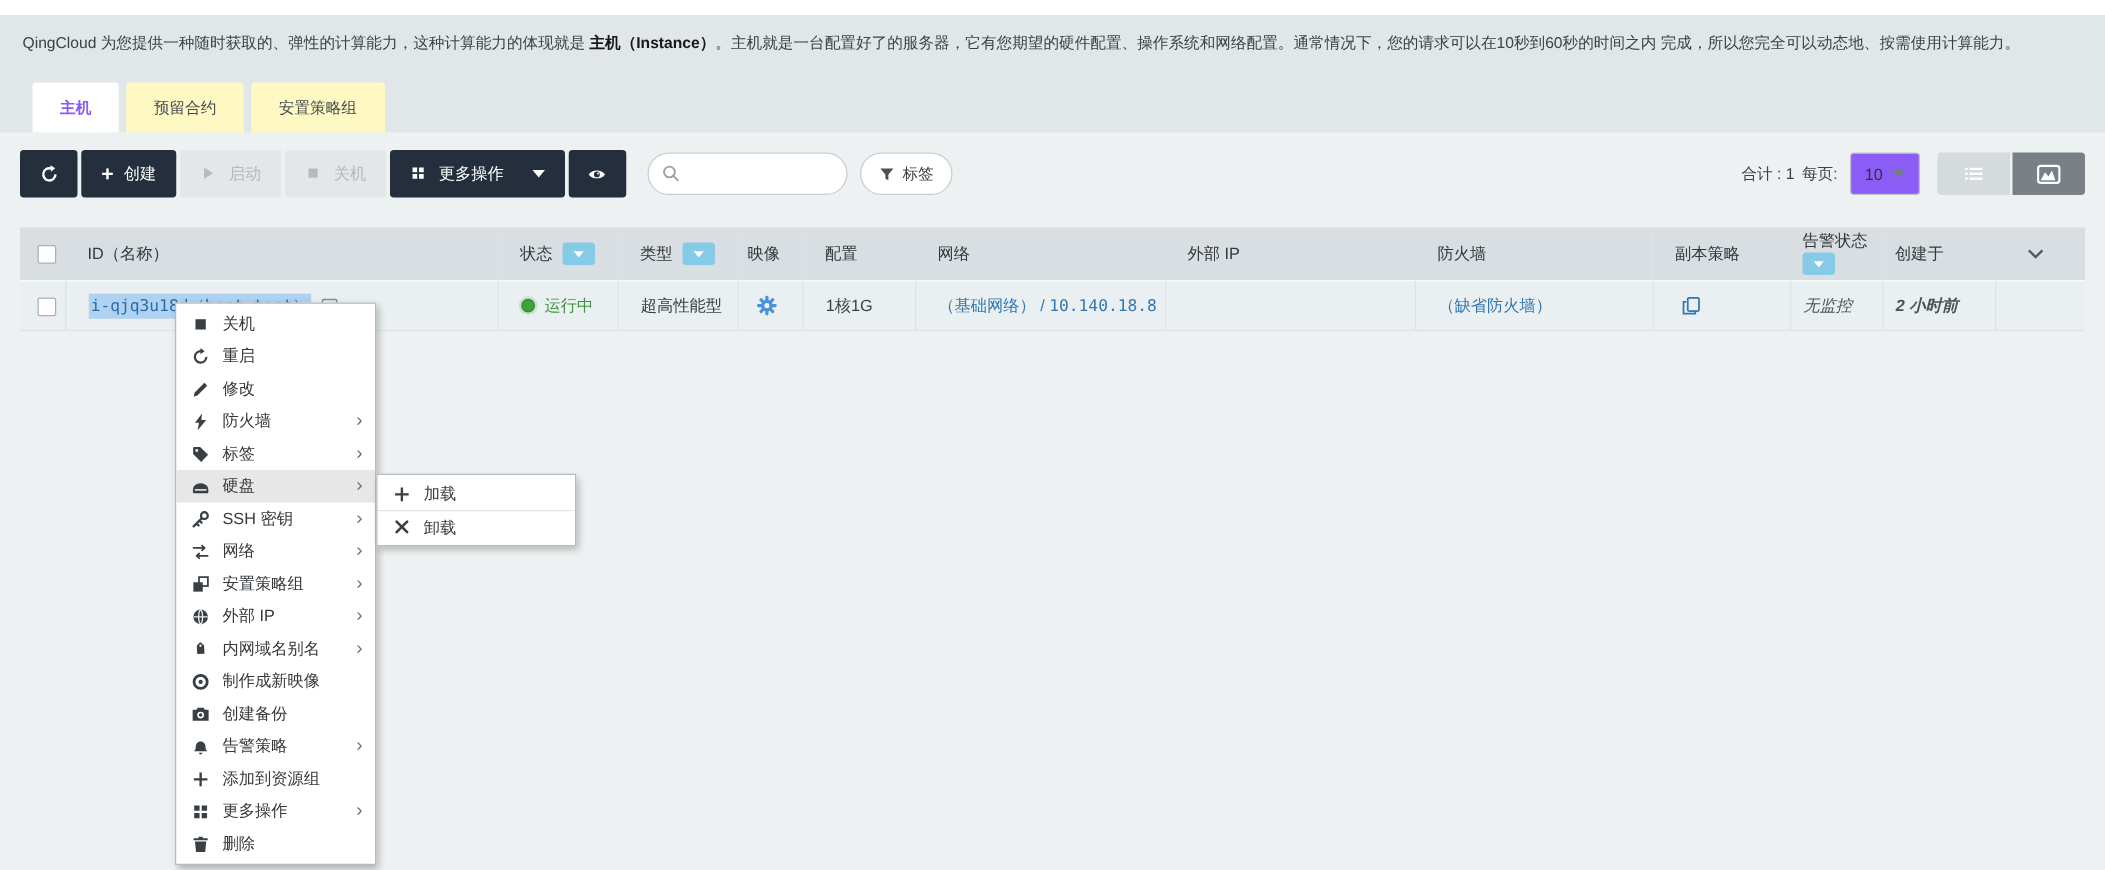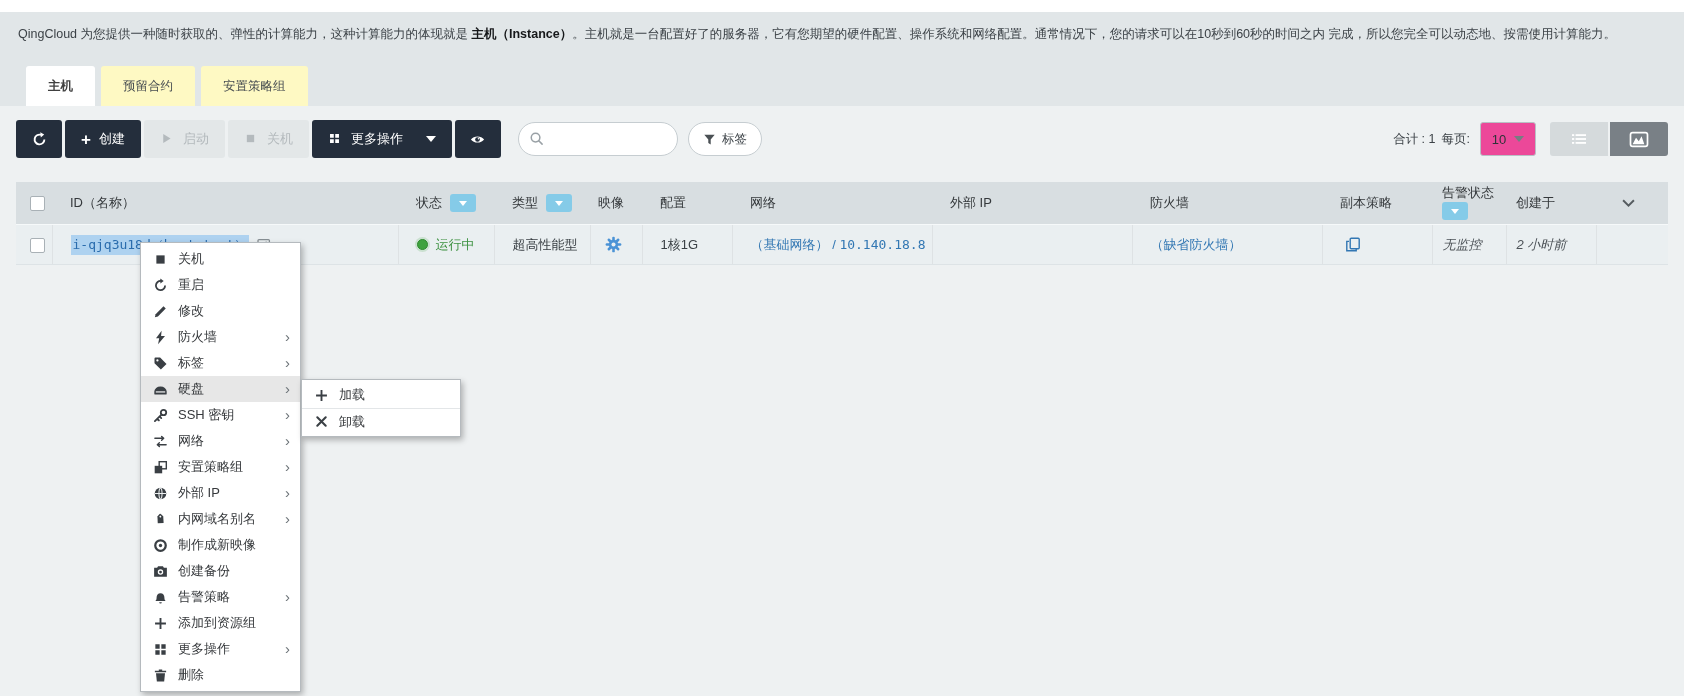--- a/index.html
+++ b/index.html
@@ -8,39 +8,39 @@
   .page { position:absolute; top:12px; left:0; width:1684px; height:696px; background:#e1e6e8; overflow:hidden; }
   .content-bg { position:absolute; top:94px; left:0; width:1684px; height:602px; background:#eef1f2; }
 
   
   .intro { position:absolute; top:14px; left:18px; width:1660px; white-space:nowrap; color:#3c4247; }
   .intro b { color:#16181a; }
 
   
   .tabs { position:absolute; top:54px; left:26px; display:flex; gap:6px; }
   .tab { height:40px; padding:0 22px; display:flex; align-items:center; justify-content:center; background:#fef9c3; color:#474d51; border-radius:3px 3px 0 0; cursor:pointer; }
-  .tab.active { background:#ffffff; color:#404040; font-weight:bold; }
+  .tab.active { background:#ffffff; color:#8b5cf6; font-weight:bold; }
 
   
   .toolbar { position:absolute; top:108px; left:16px; right:16px; height:38px; display:flex; align-items:center; }
   .btn { height:38px; display:flex; align-items:center; justify-content:center; gap:8px; border:none; border-radius:3px; background:#242e3c; color:#fff; font-size:13px; margin-right:3px; cursor:pointer; padding:0 16px; }
   .btn.icon-only { width:46px; padding:0; }
   .btn.disabled { background:#e3e7e8; color:#b4babd; cursor:default; }
   .btn .plus-glyph { font-size:17px; font-weight:bold; line-height:1; }
   .caret { width:0; height:0; border-left:5px solid transparent; border-right:5px solid transparent; border-top:6px solid #fff; display:inline-block; }
   .caret.gray { border-top-color:#767d82; }
   .btn-more { width:140px; justify-content:flex-start; }
   .btn-more .caret { margin-left:auto; }
   .search-wrap { position:relative; margin-left:14px; }
   .search-input { width:160px; height:34px; border:1px solid #c6cdd1; border-radius:17px; background:#fff; padding:0 12px 0 32px; font-size:13px; outline:none; color:#333; }
   .search-icon { position:absolute; left:11px; top:9px; }
   .tag-filter { margin-left:10px; height:34px; padding:0 14px; border:1px solid #c6cdd1; border-radius:17px; background:#fff; display:flex; align-items:center; gap:6px; color:#3c4247; cursor:pointer; }
   .right-group { margin-left:auto; display:flex; align-items:center; }
   .count-text { color:#3c4247; margin-right:6px; }
-  .per-page { width:56px; height:34px; background:#ec4899; border:1px solid #b9c0c5; border-radius:3px; display:flex; align-items:center; justify-content:center; gap:8px; margin-left:4px; cursor:pointer; color:#2e3338; font-size:13px; }
+  .per-page { width:56px; height:34px; background:#8b5cf6; border:1px solid #b9c0c5; border-radius:3px; display:flex; align-items:center; justify-content:center; gap:8px; margin-left:4px; cursor:pointer; color:#2e3338; font-size:13px; }
   .view-toggles { display:flex; margin-left:14px; }
   .toggle { width:58px; height:34px; display:flex; align-items:center; justify-content:center; cursor:pointer; }
   .toggle.list { background:#d5dadc; border-radius:3px 0 0 3px; margin-right:2px; }
   .toggle.chart { background:#798086; border-radius:0 3px 3px 0; }
 
   
   .grid { position:absolute; top:170px; left:16px; width:1652px; border-collapse:collapse; table-layout:fixed; }
   .grid th { background:#d8dee1; height:42px; text-align:left; font-weight:normal; color:#34383b; font-size:13px; padding-left:18px; }
   .grid td { background:#eaeff1; height:40px; font-size:13px; color:#3a4045; padding-left:18px; border-top:1px solid #f6f9fa; border-bottom:1px solid #dde3e6; }
   .grid td + td { border-left:1px solid rgba(0,0,0,0.05); }
@@ -274,21 +274,21 @@
               </svg></span></td>
       <td>1核1G</td>
       <td><span class="blue"><span>（基础网络）</span> <span>/</span> <span class="mono">10.140.18.8</span></span></td>
       <td></td>
       <td><span class="blue">（缺省防火墙）</span></td>
       <td style="padding-left:22px;"><span><svg width="16" height="16" viewBox="0 0 16 16" fill="none" stroke="#3277b3" stroke-width="1.4">
                 <rect x="5.2" y="1.2" width="9" height="10.6" rx="1"></rect>
                 <path d="M4 4.4H1.8v9.4h9.4v-2.2"></path>
               </svg></span></td>
       <td style="padding-left:10px;"><span class="muted-italic">无监控</span></td>
-      <td style="padding-left:10px;"><span class="muted-italic">2 小时前</span></td>
+      <td style="padding-left:10px;font-weight:bold;"><span class="muted-italic">2 小时前</span></td>
       <td></td>
     </tr>
   </tbody>
     </table>
 
 
   <div class="menu">
     <div class="menu-item">
         <span class="mi-icon">
           <svg viewBox="0 0 16 16" width="15" height="15" fill="#3a3f44">

